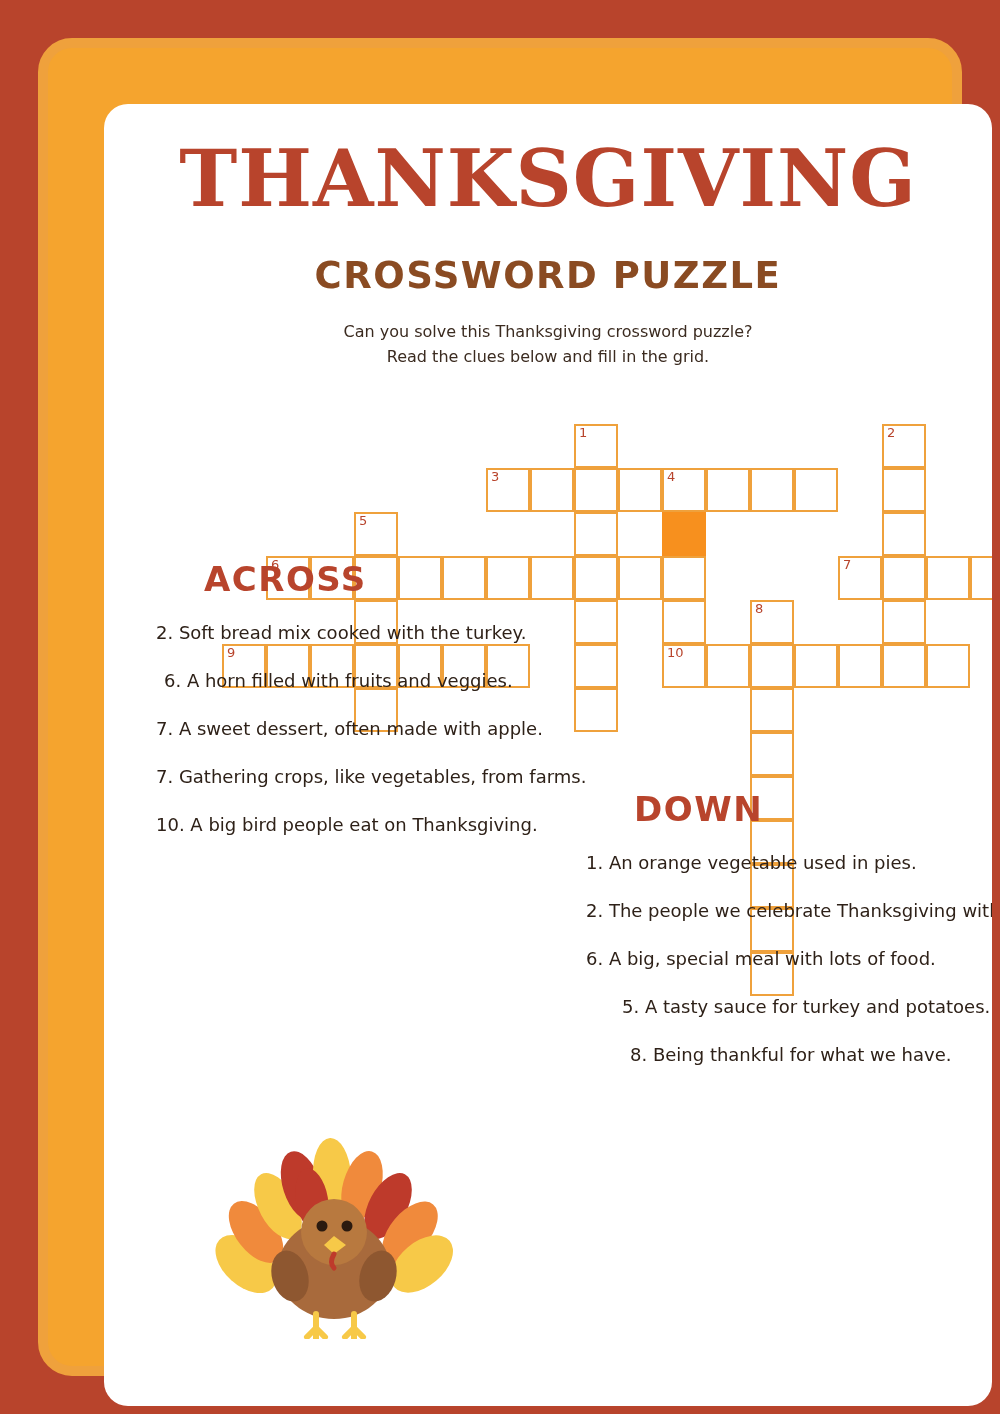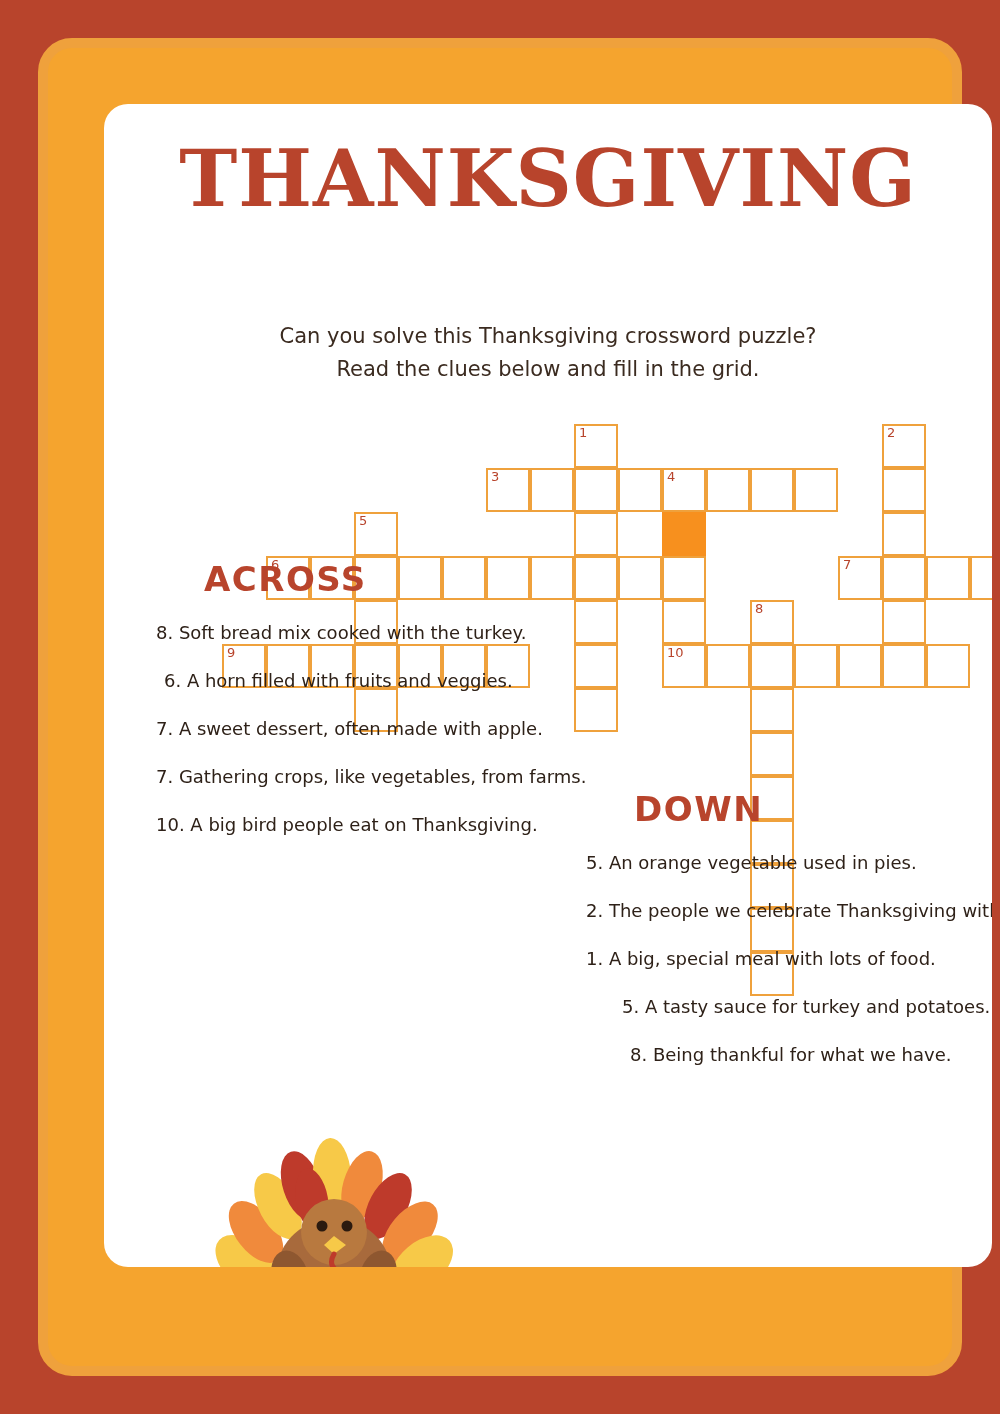--- a/index.html
+++ b/index.html
@@ -27,21 +27,21 @@
     height: 1338px;
     border: 10px solid #EFA13C;
     border-radius: 34px;
     box-sizing: border-box;
     background: #F5A42E;
   }
   .frame-inner {
     position: absolute;
     left: 56px; top: 56px;
     width: 888px;
-    height: 1163px;
+    height: 1302px;
     background: #FFFFFF;
     border-radius: 24px;
     box-sizing: border-box;
     overflow: hidden;
   }
 
   
   .title {
     position: absolute;
     top: 36px;
@@ -67,21 +67,21 @@
     letter-spacing: 1.5px;
     color: #8A4B22;
   }
   .intro {
     position: absolute;
     top: 216px;
     left: 0;
     width: 888px;
     text-align: center;
     font-family: "DejaVu Sans", sans-serif;
-    font-size: 21px;
+    font-size: 16px;
     color: #3B2B20;
     line-height: 1.55;
   }
 
   
   .grid {
     position: absolute;
     left: 0px;
     top: 320px;
     width: 888px;
@@ -136,20 +136,21 @@
   }
 </style>
 </head>
 <body>
 
 <div class="page">
   <div class="frame-outer">
     <div class="frame-inner">
 
       <div class="title">THANKSGIVING</div>
+      <div class="subtitle">CROSSWORD PUZZLE</div>
       <div class="intro">
         <div>Can you solve this Thanksgiving crossword puzzle?</div>
         <div>Read the clues below and fill in the grid.</div>
       </div>
 
       <div class="grid" id="grid">
           <div class="cell" style="left: 470px; top: 0px;">
             <span class="num">1</span>
           </div>
           <div class="cell" style="left: 778px; top: 0px;">
@@ -224,32 +225,32 @@
           <div class="cell" style="left: 646px; top: 308px;"></div>
           <div class="cell" style="left: 646px; top: 352px;"></div>
           <div class="cell" style="left: 646px; top: 396px;"></div>
           <div class="cell" style="left: 646px; top: 440px;"></div>
           <div class="cell" style="left: 646px; top: 484px;"></div>
           <div class="cell" style="left: 646px; top: 528px;"></div>
         </div>
 
       <div class="section-head" id="across-head" style="left:100px; top:455px;">ACROSS</div>
       <div id="across-clues">
-          <div class="clue" style="left: 52px; top: 518px;">8. Soft bread mix cooked with the turkey.</div>
+          <div class="clue" style="left: 52px; top: 518px;">2. Soft bread mix cooked with the turkey.</div>
           <div class="clue" style="left: 60px; top: 566px;">6. A horn filled with fruits and veggies.</div>
           <div class="clue" style="left: 52px; top: 614px;">7. A sweet dessert, often made with apple.</div>
           <div class="clue" style="left: 52px; top: 662px;">7. Gathering crops, like vegetables, from farms.</div>
           <div class="clue" style="left: 52px; top: 710px;">10. A big bird people eat on Thanksgiving.</div>
         </div>
 
       <div class="section-head" id="down-head" style="left:530px; top:685px;">DOWN</div>
       <div id="down-clues">
-          <div class="clue" style="left: 482px; top: 748px;">5. An orange vegetable used in pies.</div>
+          <div class="clue" style="left: 482px; top: 748px;">1. An orange vegetable used in pies.</div>
           <div class="clue" style="left: 482px; top: 796px;">2. The people we celebrate Thanksgiving with.</div>
-          <div class="clue" style="left: 482px; top: 844px;">1. A big, special meal with lots of food.</div>
+          <div class="clue" style="left: 482px; top: 844px;">6. A big, special meal with lots of food.</div>
           <div class="clue" style="left: 482px; top: 892px; margin-left: 36px;">5. A tasty sauce for turkey and potatoes.</div>
           <div class="clue" style="left: 482px; top: 940px; margin-left: 44px;">8. Being thankful for what we have.</div>
         </div>
 
       <svg class="turkey" viewBox="0 0 260 225">
 
         <g>
           <ellipse cx="42" cy="150" rx="22" ry="36" fill="#F7C948" transform="rotate(-48 42 150)"></ellipse>
           <ellipse cx="52" cy="118" rx="20" ry="36" fill="#F08A3C" transform="rotate(-38 52 118)"></ellipse>
           <ellipse cx="74" cy="92" rx="19" ry="36" fill="#F7C948" transform="rotate(-28 74 92)"></ellipse>

